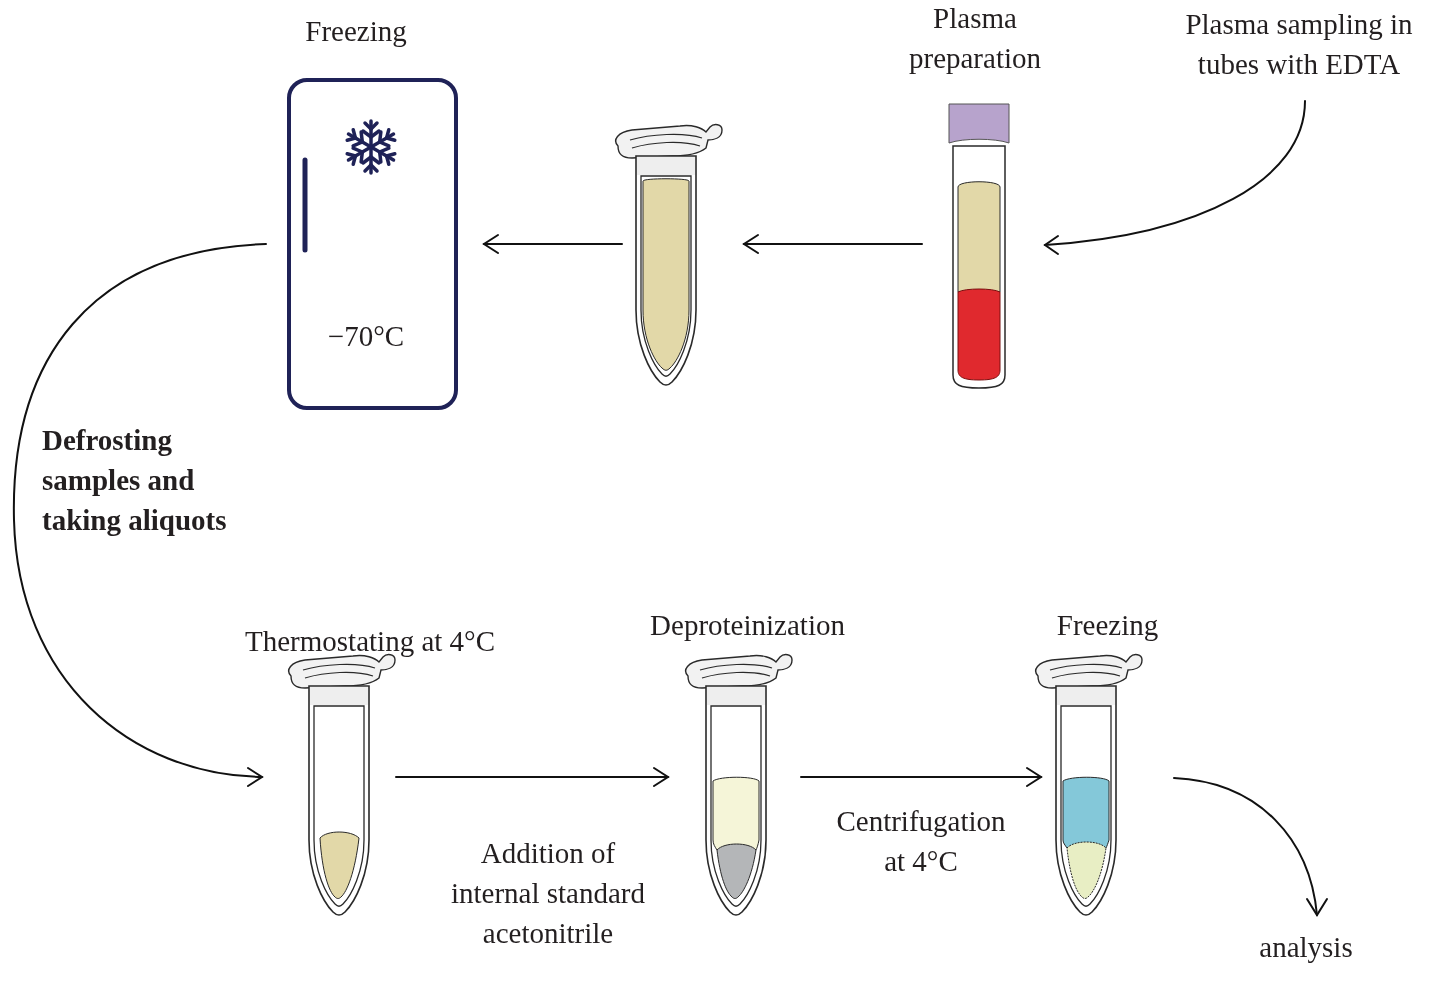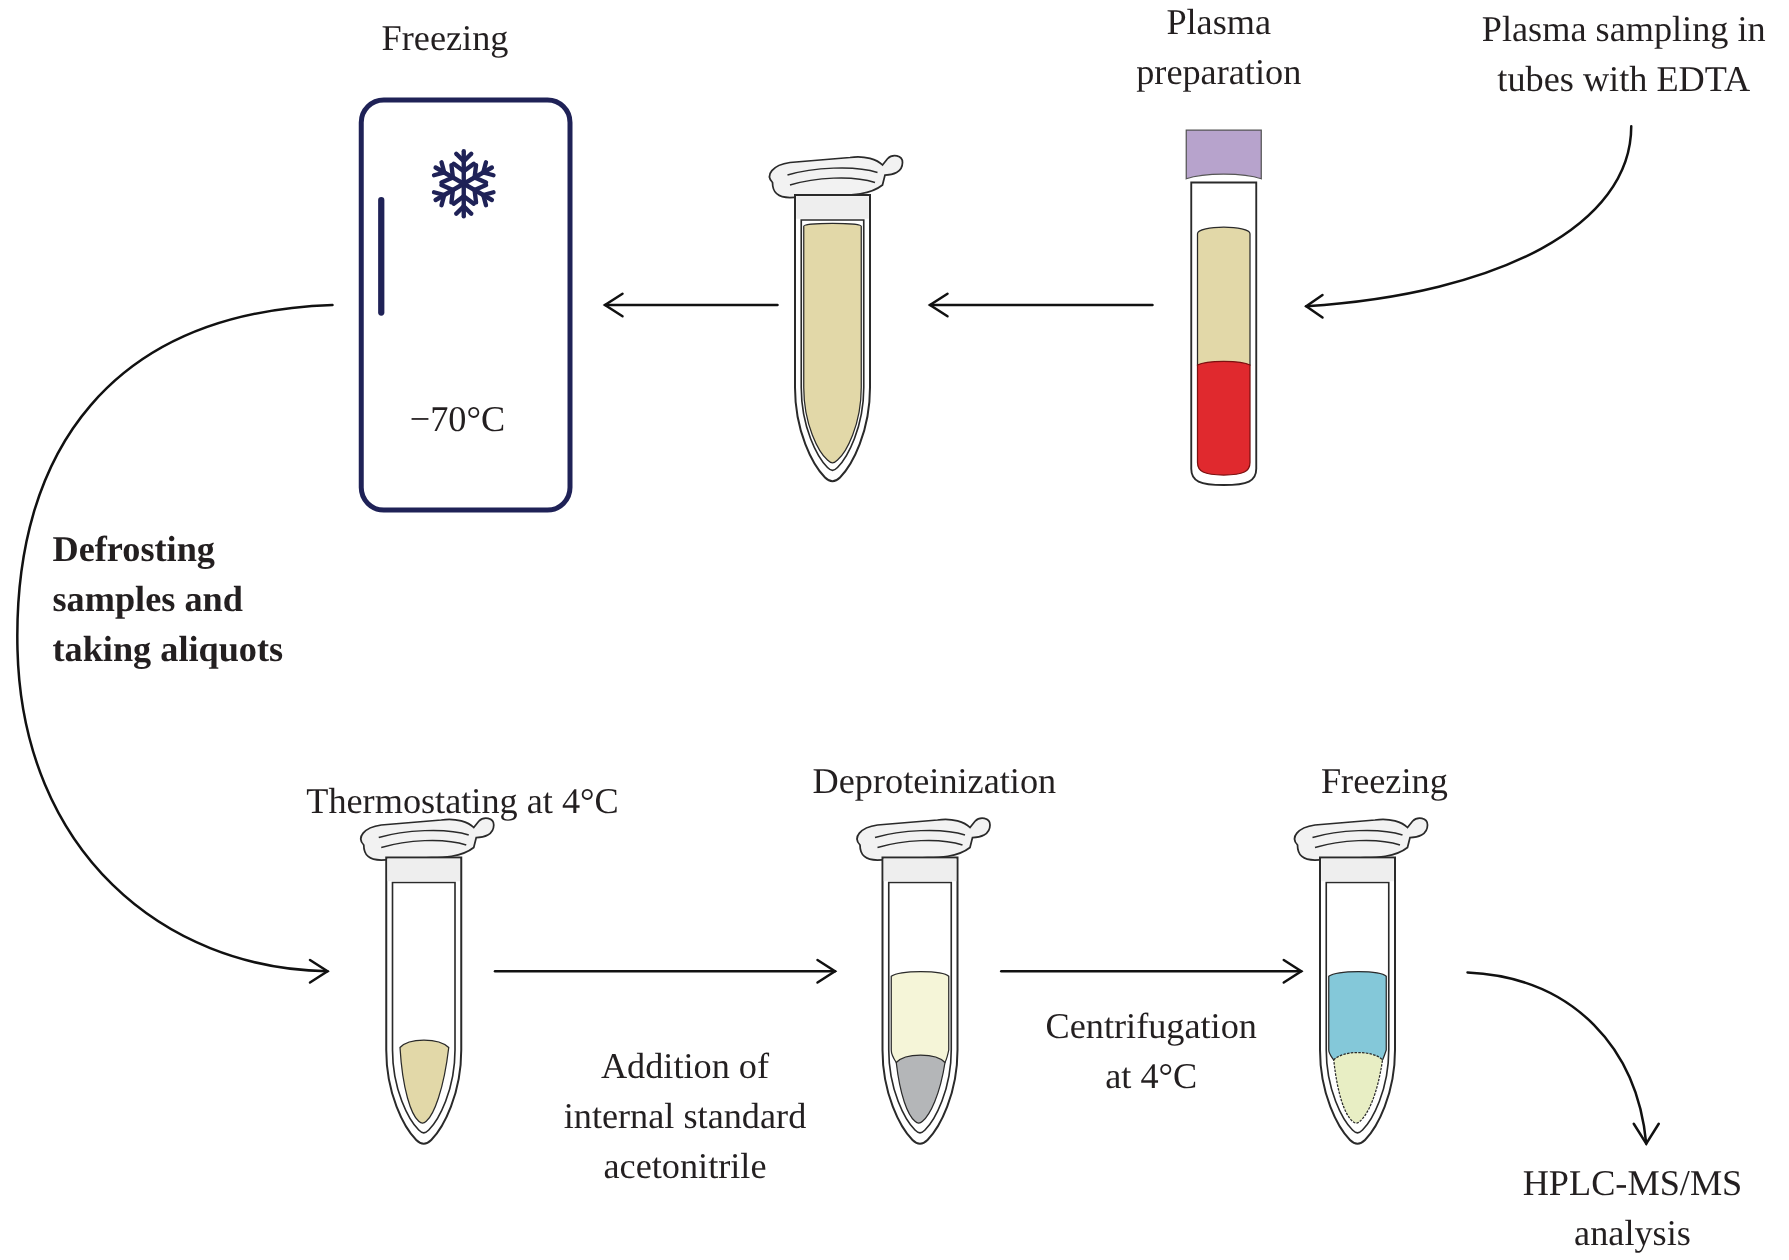--- a/index.html
+++ b/index.html
@@ -137,15 +137,14 @@
   <span class="step-label">internal standard</span>
   <span class="step-label">acetonitrile</span>
 </div>
 
 <div class="lbl" style="left:810px; top:801px; width:222px;">
   <span class="step-label">Centrifugation</span>
   <span class="step-label">at 4°C</span>
 </div>
 
 <div class="lbl" style="left:1186px; top:927px; width:240px;">
-  <span class="step-label">HPLC-MS/MS</span>
   <span class="step-label">analysis</span>
 </div>
 
 </body></html>

